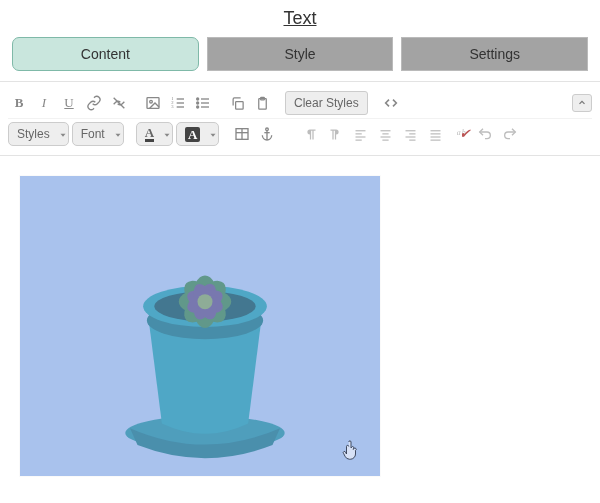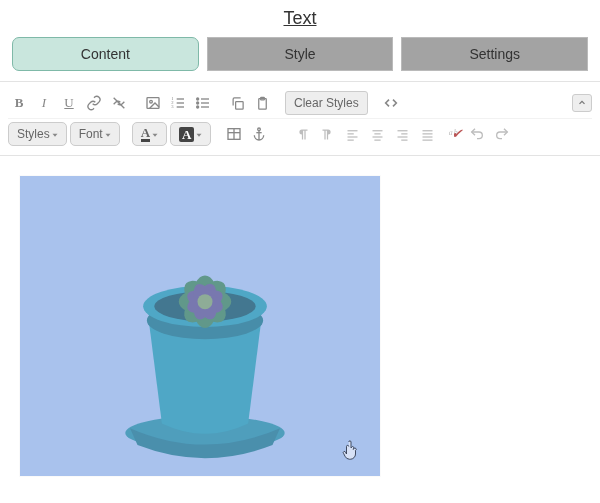--- a/index.html
+++ b/index.html
@@ -77,27 +77,27 @@
     font-family:"Georgia",serif;
     position:relative;
   }
   .ico svg{display:block;}
   .ico.soft{color:var(--icon-soft);text-align:center;}
   .sep{width:6px;height:22px;}
   .spacer{flex:1;}
   .drop{
     display:inline-flex;align-items:center;
     height:24px;
-    padding:0 6px 0 8px;
+    padding:0 0 0 8px;
     background:var(--drop-bg);
     border:1px solid var(--drop-bd);
     border-radius:5px;
     color:#666;
     cursor:pointer;
-    gap:0;
+    gap:8px;
     font-size:12px;
     white-space:nowrap;
   }
   .drop .caret{width:10px;height:10px;display:inline-block;}
   .clearbtn{
     display:inline-flex;align-items:center;height:24px;
     padding:0 8px;background:var(--drop-bg);border:1px solid var(--drop-bd);
     border-radius:3px;color:#666;cursor:pointer;font-size:12px;white-space:nowrap;
   }
   .collapse{

